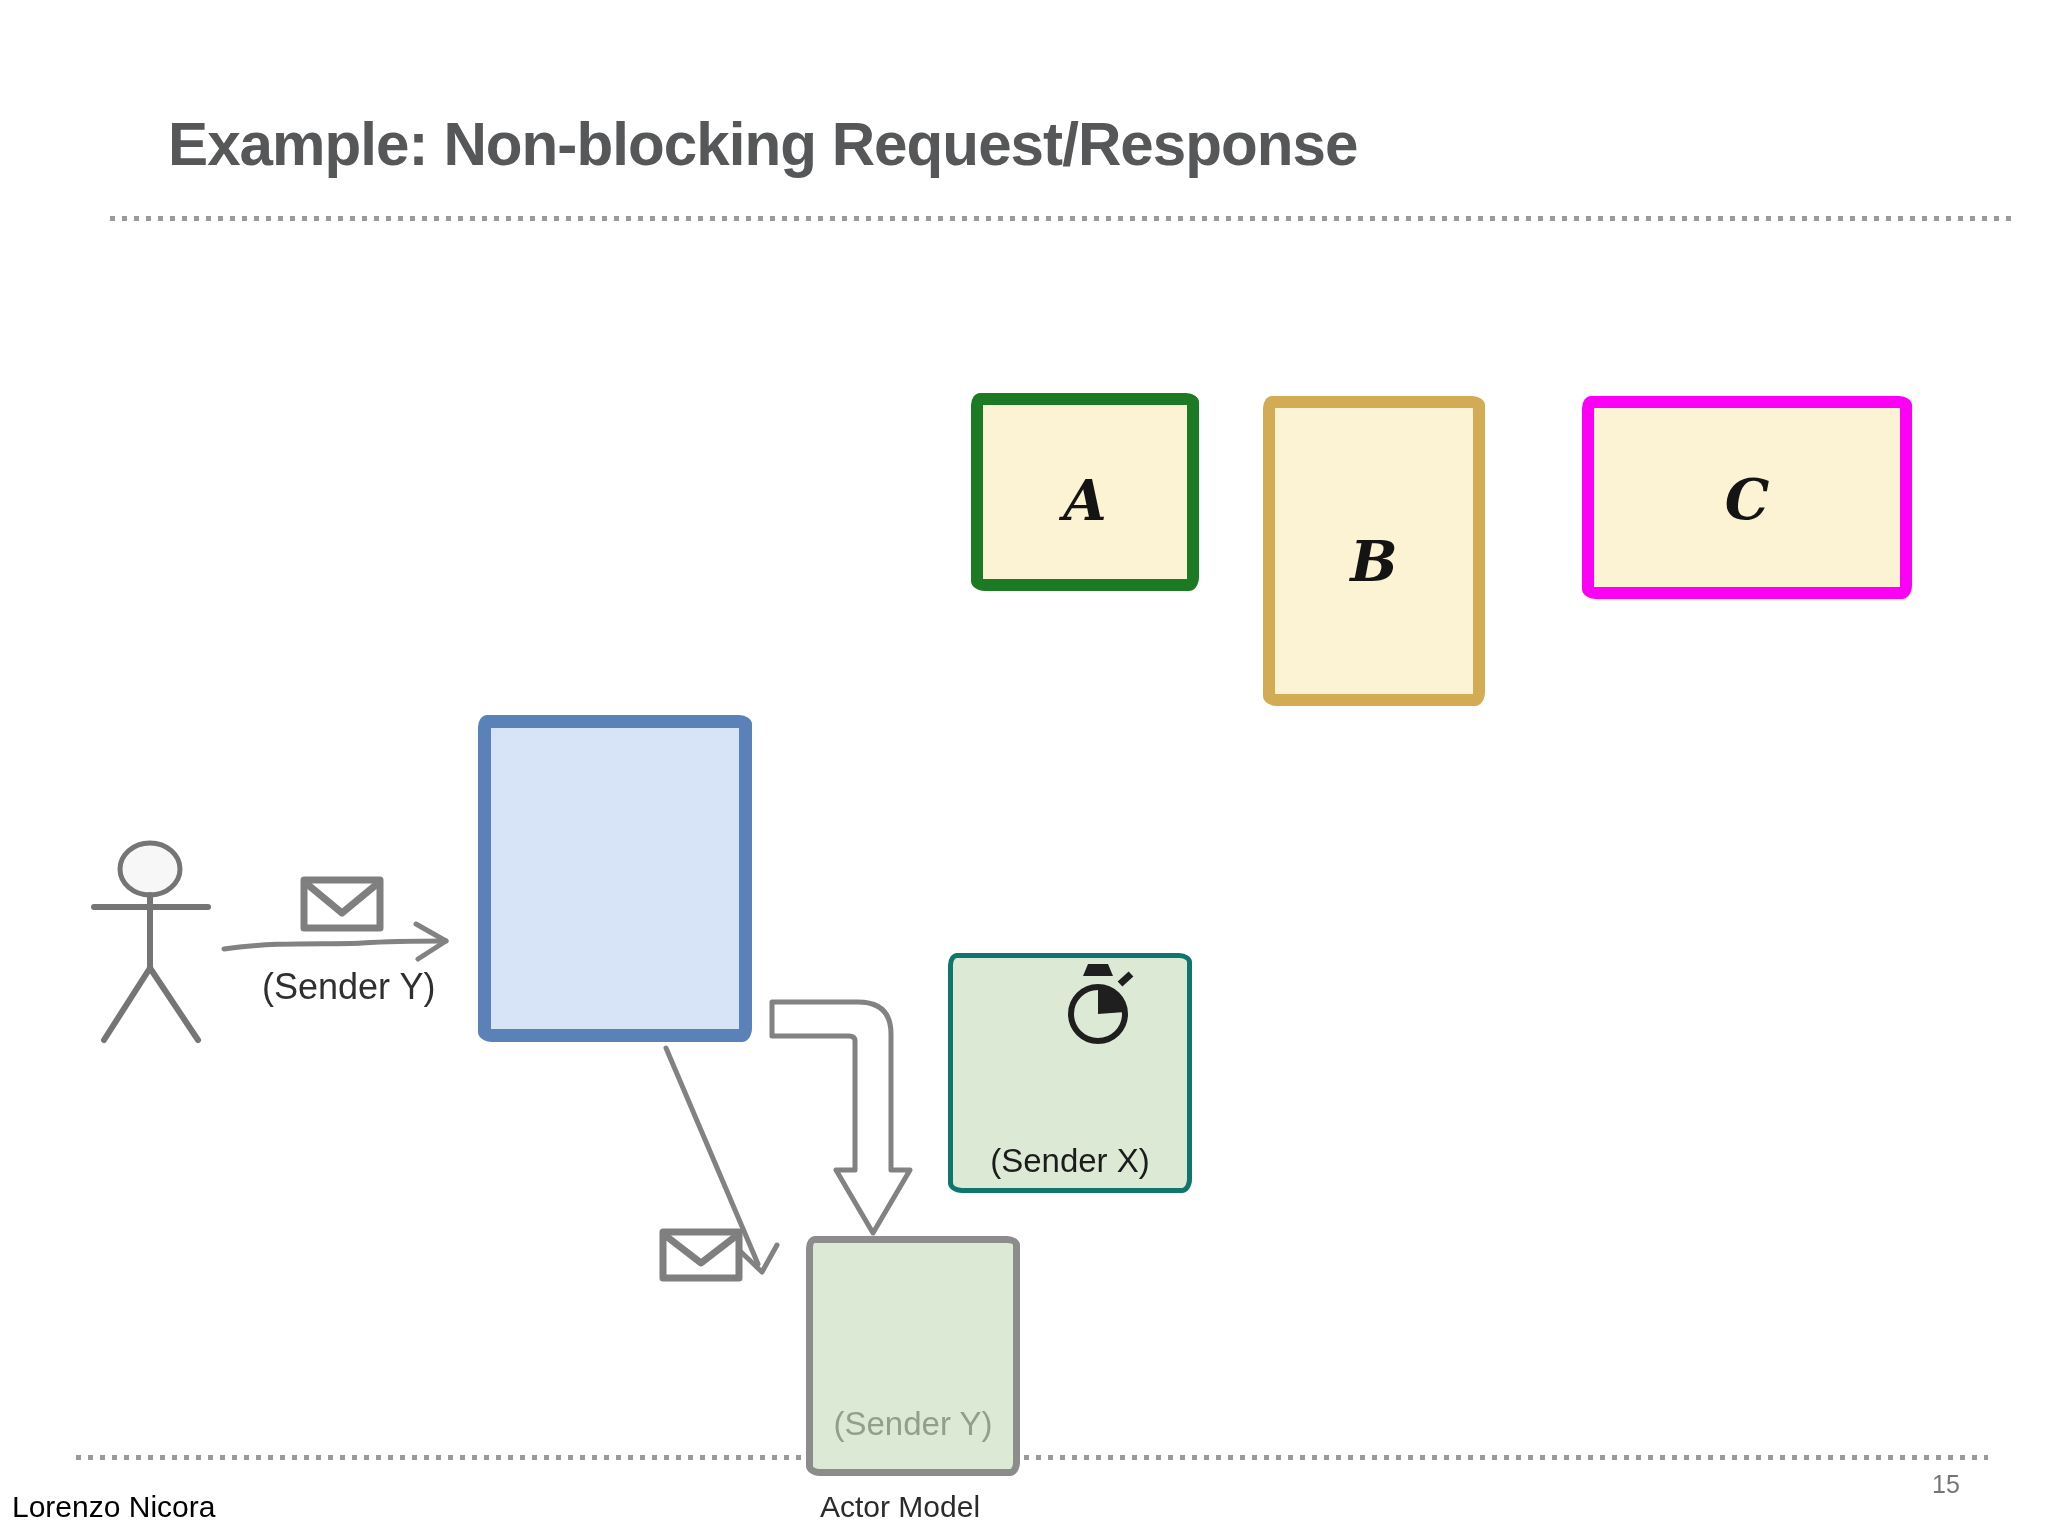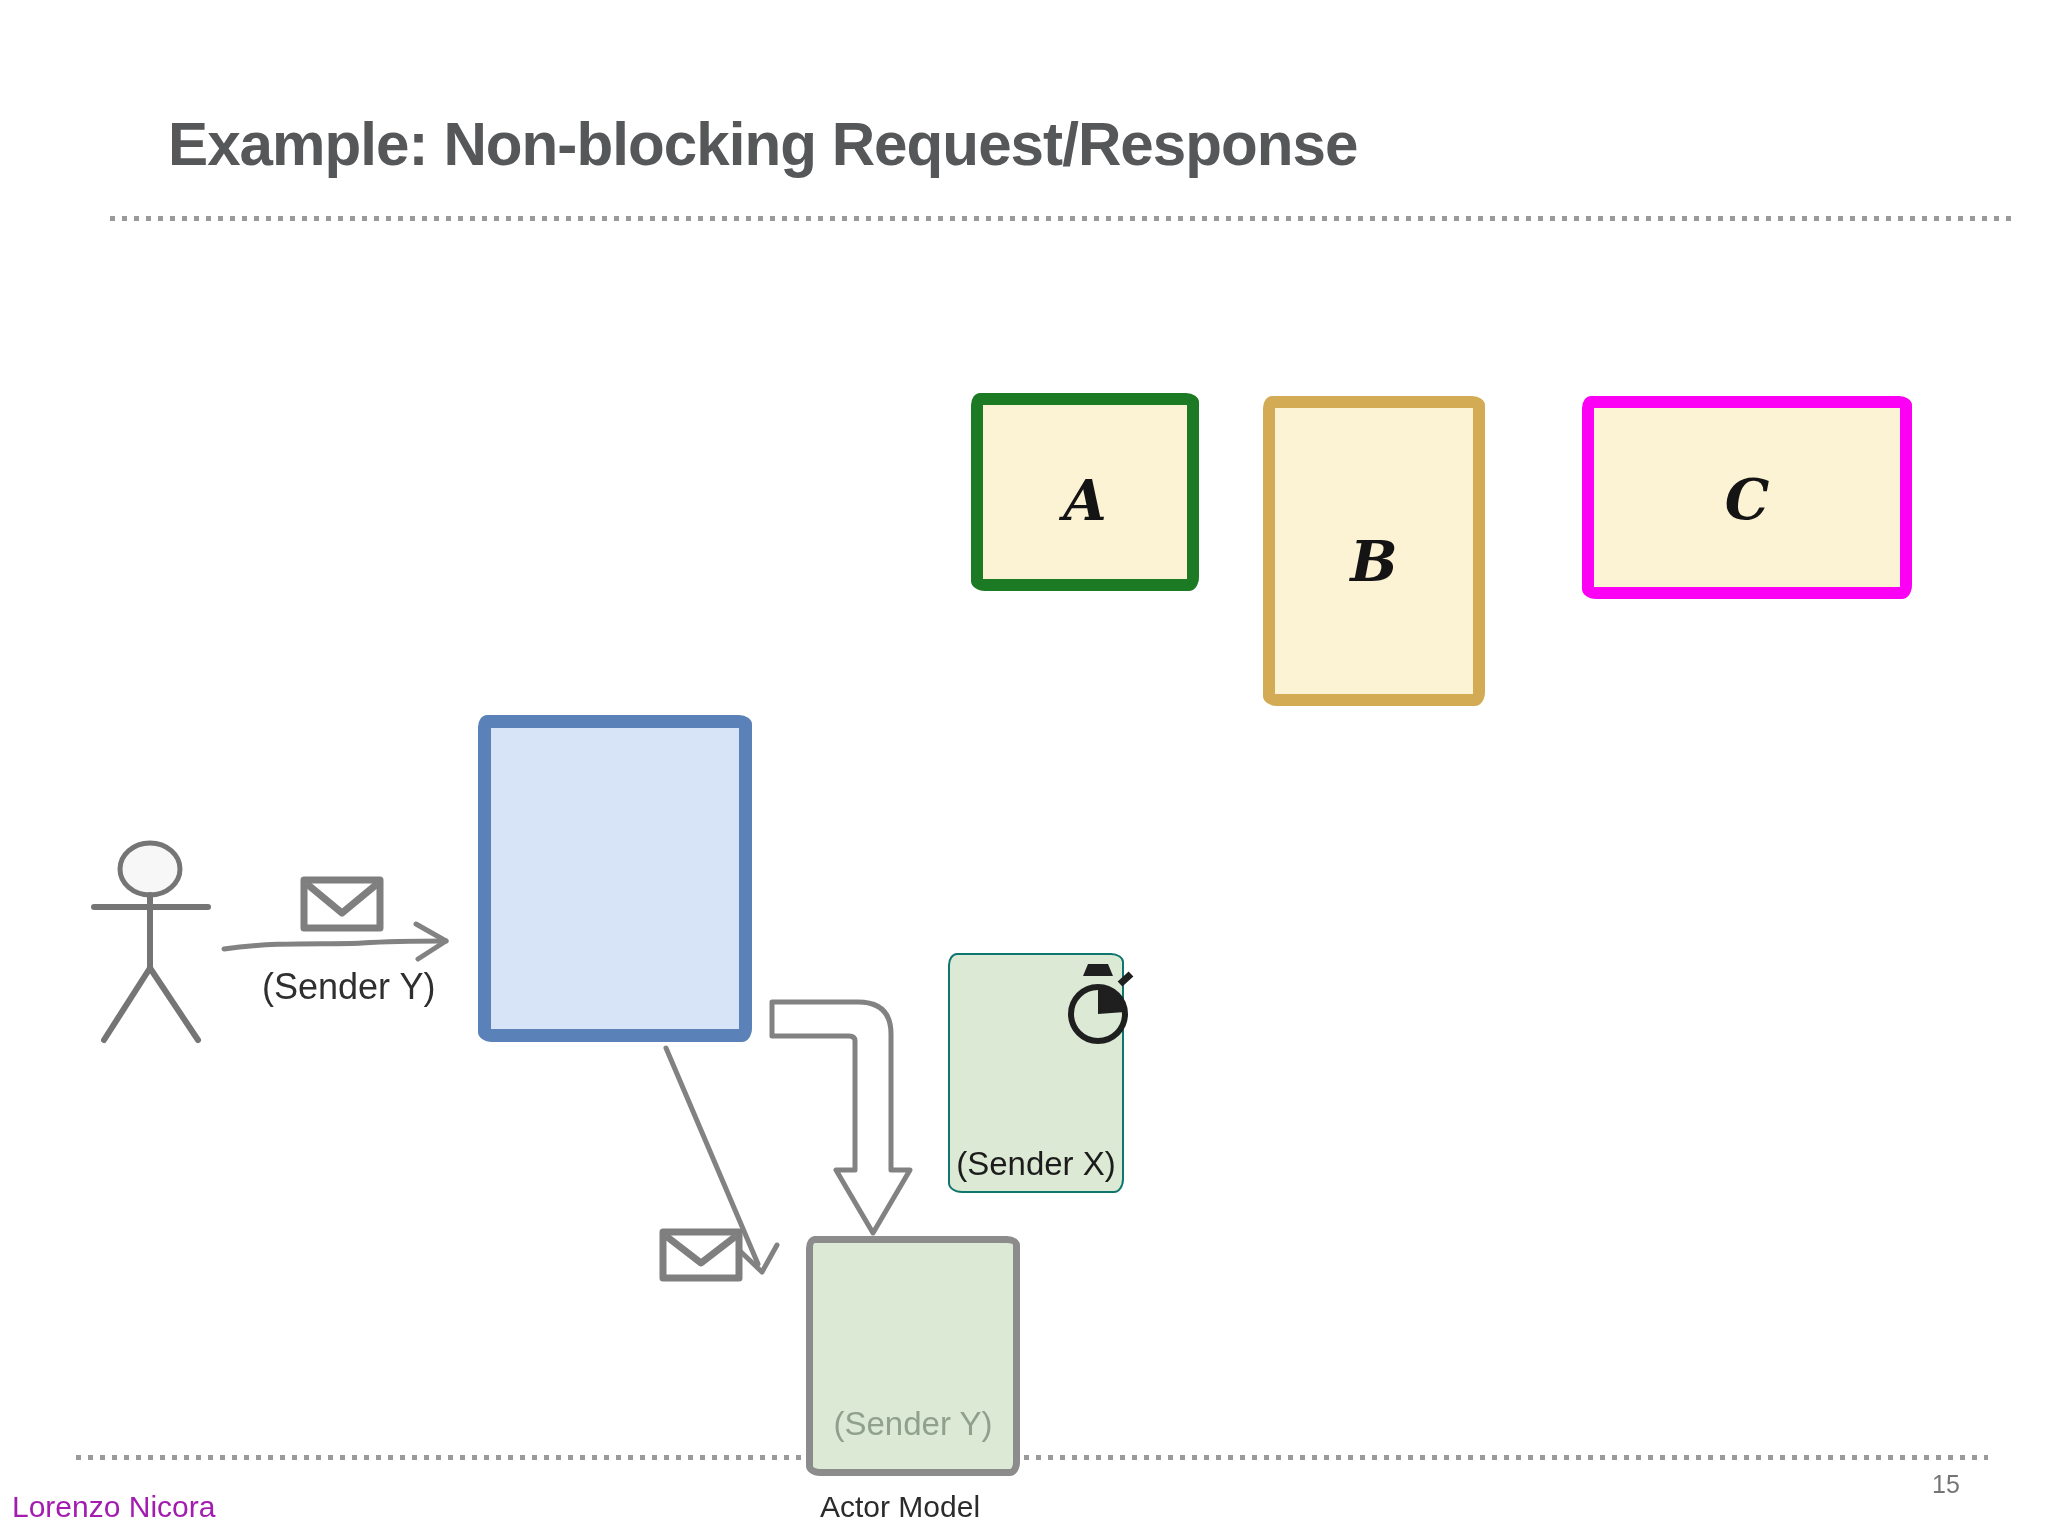--- a/index.html
+++ b/index.html
@@ -28,39 +28,39 @@
           font-size:56px;color:#141414;}
   #box-a{left:971px;top:393px;width:228px;height:198px;border:12px solid #1d7a24;background:#fcf2d4;}
   #box-a .letter{top:62px;}
   #box-b{left:1263px;top:396px;width:222px;height:310px;border:12px solid #d2ab54;background:#fcf2d4;}
   #box-b .letter{top:120px;}
   #box-c{left:1582px;top:396px;width:330px;height:203px;border:12px solid #fb00f5;background:#fcf2d4;}
   #box-c .letter{top:58px;}
 
   #box-main{left:478px;top:715px;width:274px;height:327px;border:13px solid #5b82b8;background:#d7e4f8;}
 
-  #box-worker{left:948px;top:953px;width:176px;height:240px;border:2px solid #0f766e;background:#dcead5;}
+  #box-worker{left:948px;top:953px;width:244px;height:240px;border:5px solid #0f766e;background:#dcead5;}
   #box-worker .box-label{position:absolute;bottom:8px;width:100%;text-align:center;
                          font-size:33px;color:#1c1c1c;}
   #box-reply{left:806px;top:1236px;width:214px;height:240px;border:7px solid #8c8c8c;background:#dcead5;}
   #box-reply .box-label{position:absolute;bottom:26px;width:100%;text-align:center;
                         font-size:33px;color:#8fa08c;}
 
   
   .sender-label{position:absolute;left:36px;top:1048px;width:226px;height:60px;z-index:2;
                 background:#fdfdfd;border:1px solid #e3e3e3;display:flex;align-items:center;
                 justify-content:center;font-family:"DejaVu Sans",sans-serif;font-weight:bold;
                 font-size:44px;color:#4f4f4f;}
   .arrow-label{position:absolute;left:262px;top:966px;z-index:2;font-size:36px;color:#2f2f2f;}
 
   
   #overlay{position:absolute;left:0;top:0;z-index:3;}
 
   
-  .footer-left{position:absolute;left:12px;top:1490px;font-size:30px;color:#a21caf;}
+  .footer-left{position:absolute;left:12px;top:1490px;font-size:30px;color:#000000;}
   .footer-center{position:absolute;left:820px;top:1490px;width:400px;text-align:left;
                  font-size:30px;color:#2b2b2b;}
   .page-number{position:absolute;left:1932px;top:1470px;font-size:25px;color:#757575;}
 </style>
 </head>
 <body>
 
 <div id="slide">
 
   <div class="title">Example: Non-blocking Request/Response</div>

